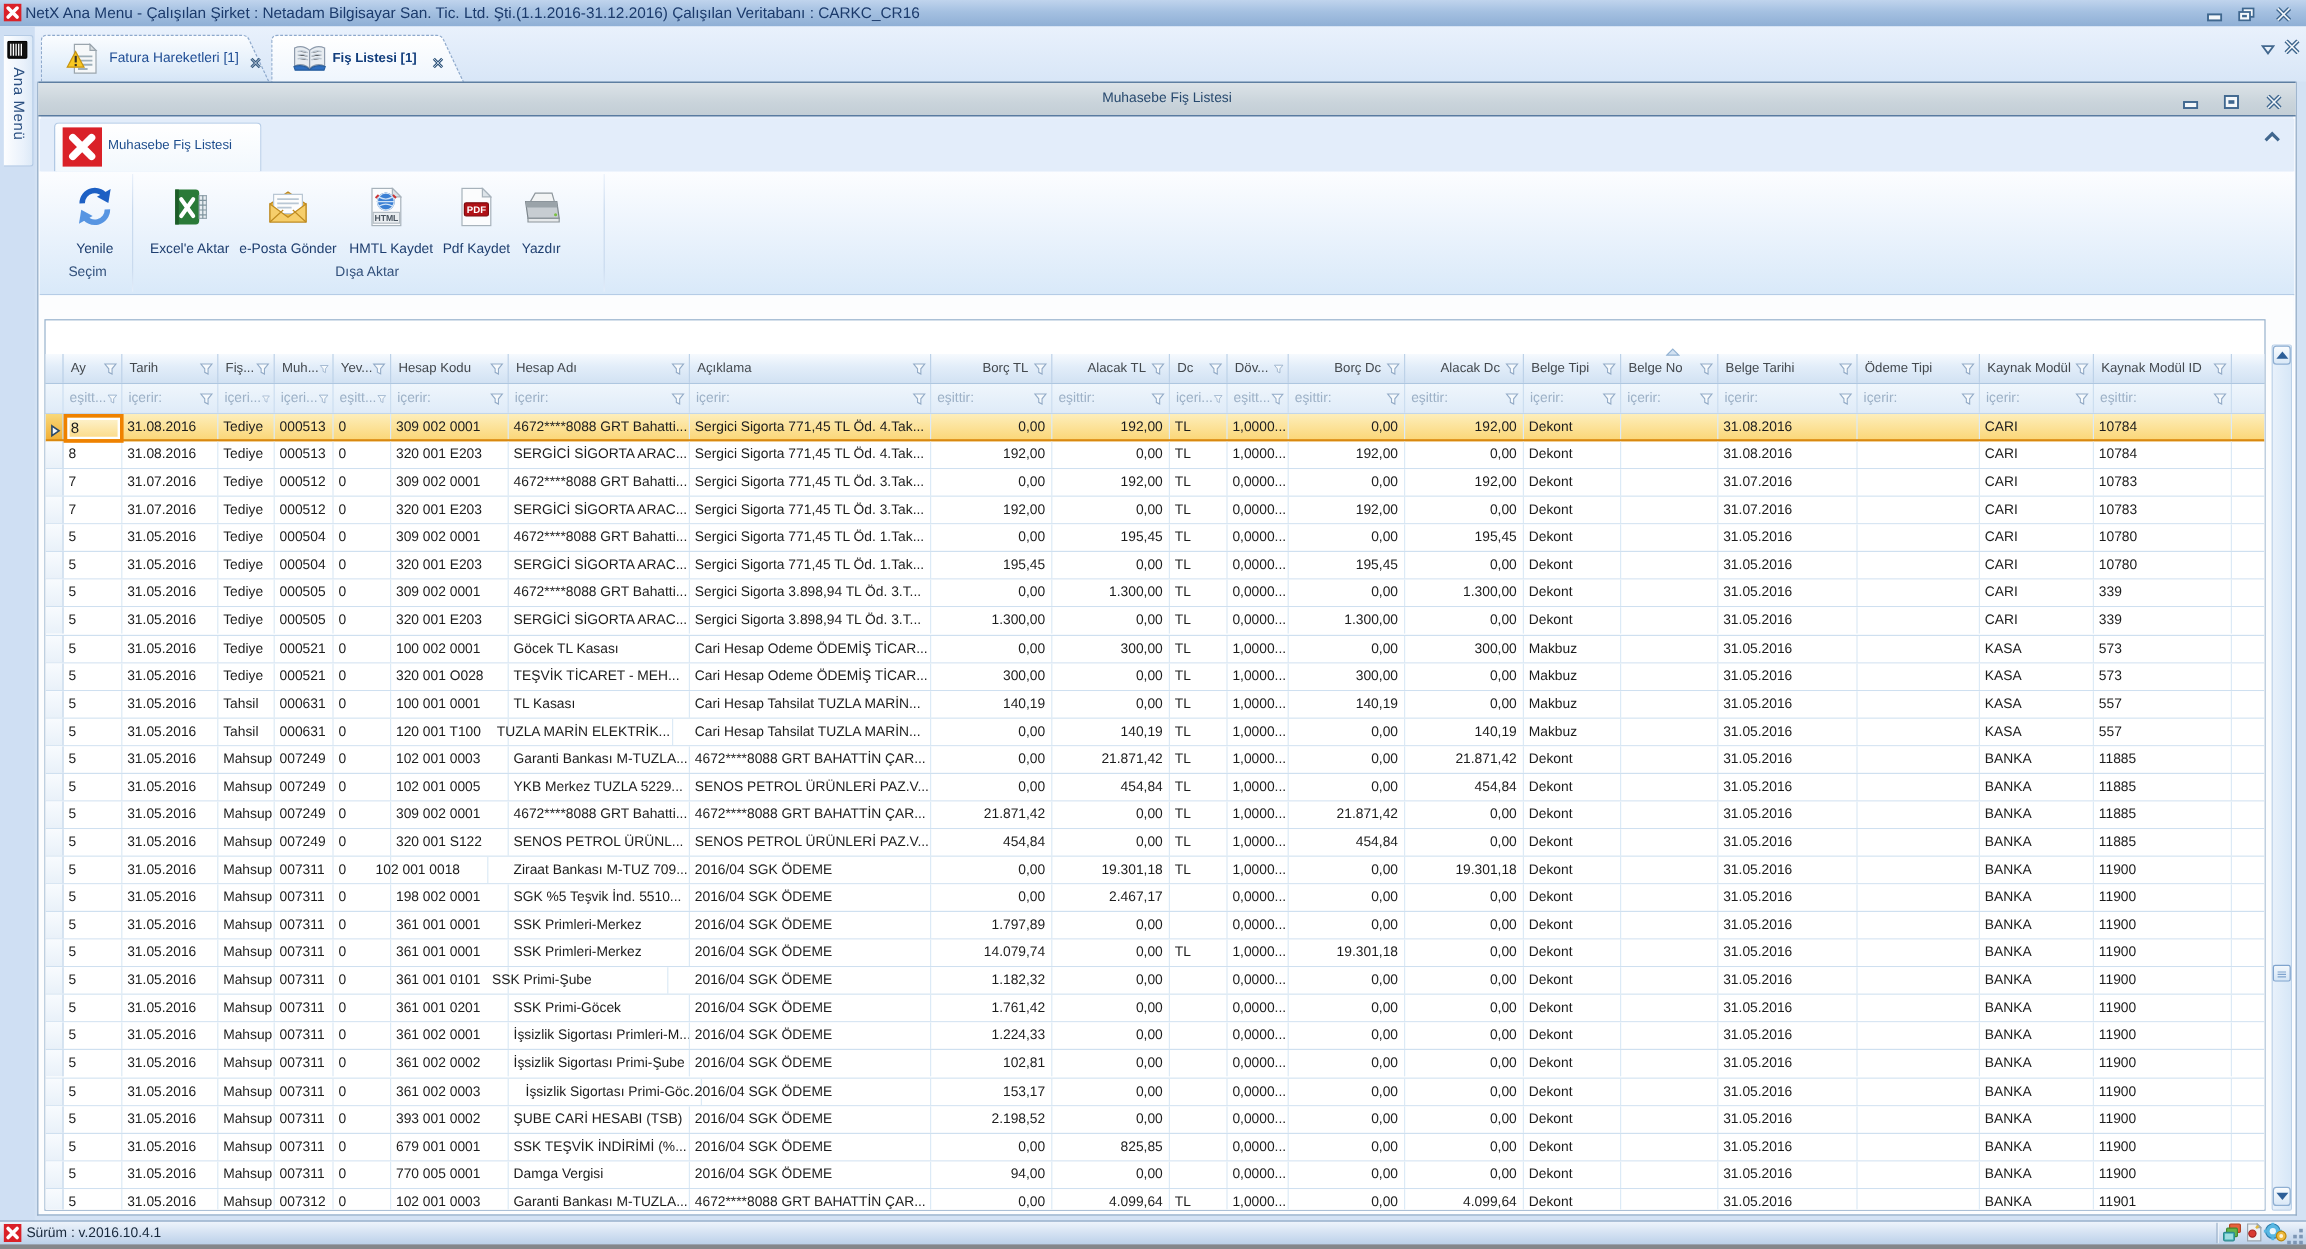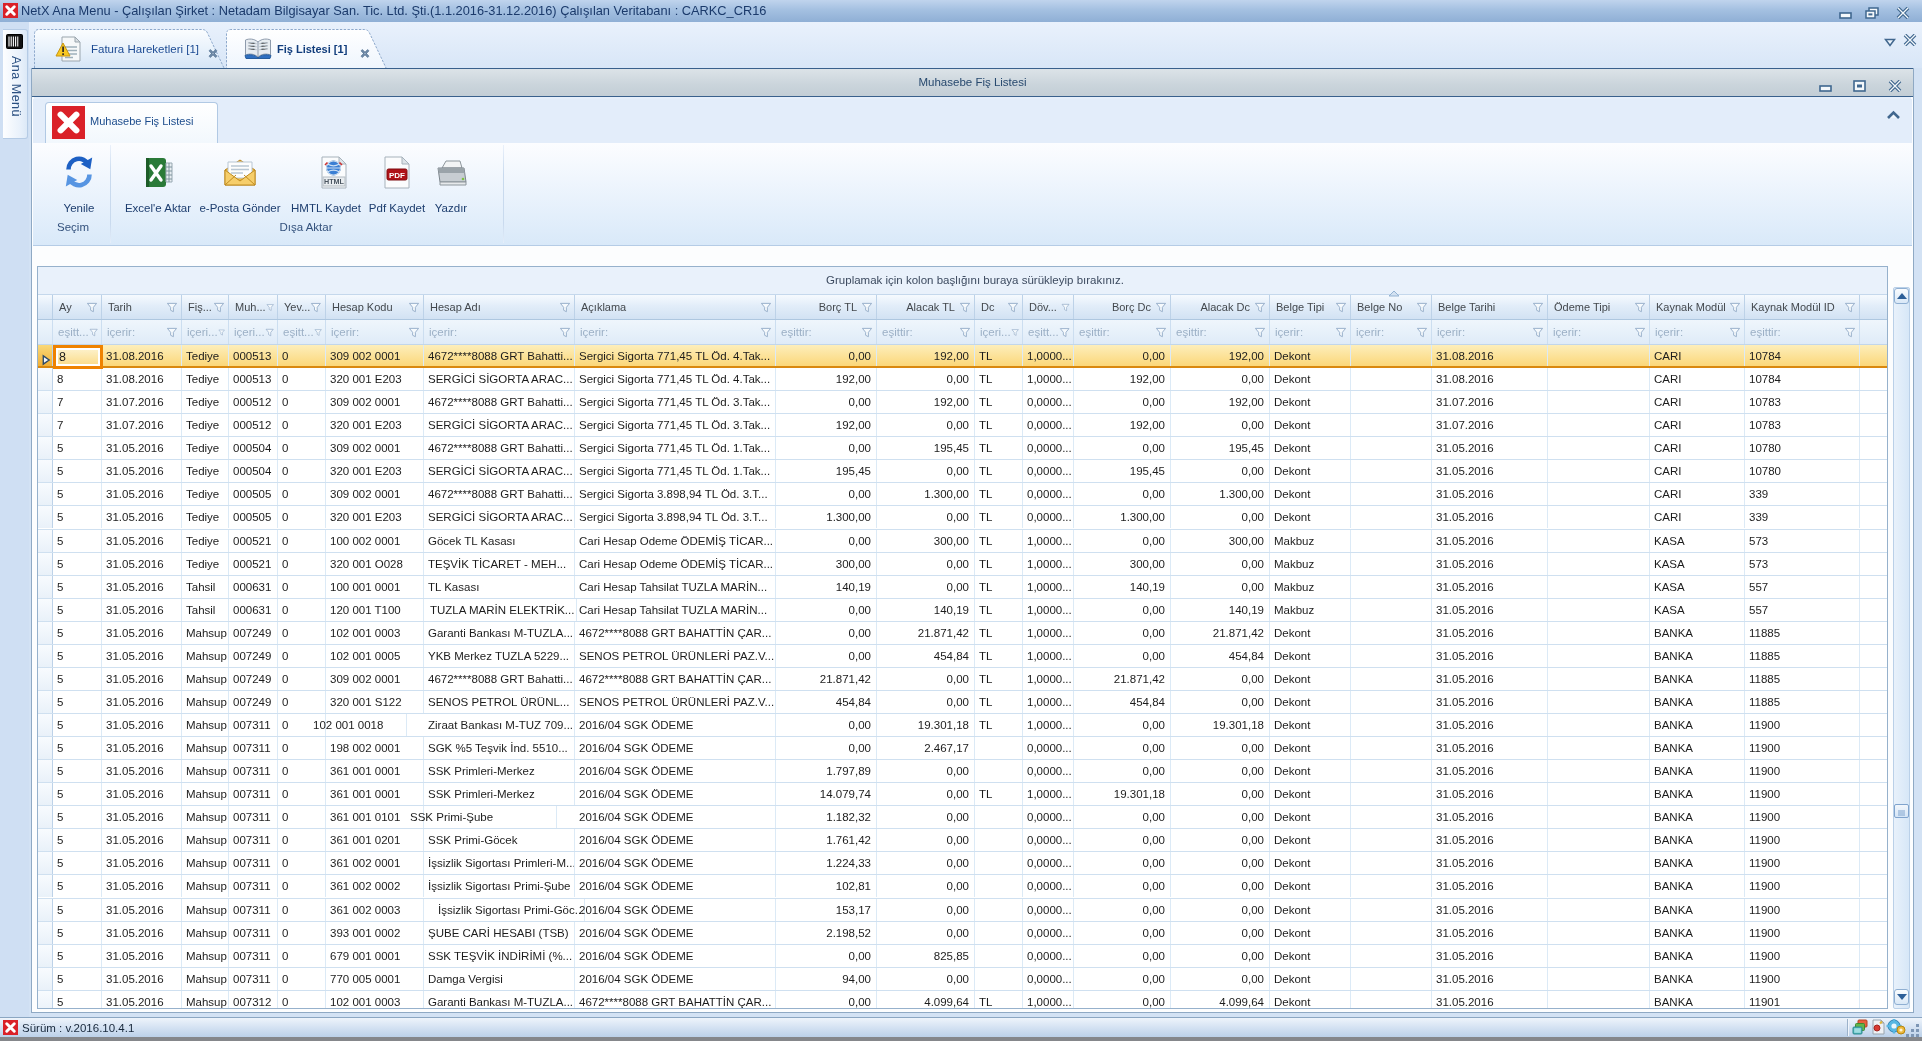--- a/index.html
+++ b/index.html
@@ -185,21 +185,21 @@
 </svg></div>
 <div class="abs rlabel" style="left:78px;top:202px;width:160px">Excel'e Aktar</div>
 <div class="abs" style="left:222px;top:158px"><svg width="36" height="30" viewBox="0 0 36 30">
 <path d="M3 12 L18 2 L33 12 V27 H3 Z" fill="#eeb93f" stroke="#b9831c"></path>
 <path d="M6 4 h24 v16 h-24 z" fill="#fdfdfd" stroke="#b9c7d4"></path>
 <path d="M9 8 h18 M9 11.5 h18 M9 15 h12" stroke="#b9c7d4" stroke-width="1.4"></path>
 <path d="M3 12 L18 23 L33 12 V27 H3 Z" fill="#f6ce6b" stroke="#c08c20"></path>
 <path d="M3 27 L14 17 M33 27 L22 17" stroke="#c08c20"></path>
 </svg></div>
 <div class="abs rlabel" style="left:160px;top:202px;width:160px">e-Posta Gönder</div>
-<div class="abs" style="left:320px;top:156px"><svg width="28" height="33" viewBox="0 0 28 33">
+<div class="abs" style="left:308px;top:156px"><svg width="28" height="33" viewBox="0 0 28 33">
 <path d="M2 1 h17 l7 7 v24 h-24 z" fill="#fbfcfd" stroke="#a7b2bb"></path>
 <path d="M19 1 l7 7 h-7 z" fill="#dde4e9" stroke="#a7b2bb"></path>
 <circle cx="13.5" cy="12" r="7" fill="#3a7fd4" stroke="#1d5cab"></circle>
 <path d="M13.5 5 a7 7 0 0 0 0 14 M13.5 5 a7 7 0 0 1 0 14 M6.5 12 h14 M8 8.3 c3.5 2 7.5 2 11 0 M8 15.7 c3.5-2 7.5-2 11 0" fill="none" stroke="#cfe2f6" stroke-width="1.1"></path>
 <path d="M7.5 6.5 L5 9 M19.5 6.5 L22 9" stroke="#c33" stroke-width="1.6"></path>
 <rect x="3" y="21" width="22" height="9" fill="#e9edf0" stroke="#b3bcc3"></rect>
 <text x="14" y="28.3" font-family="Liberation Sans,sans-serif" font-size="7.2" font-weight="bold" fill="#4a5560" text-anchor="middle">HTML</text>
 </svg></div>
 <div class="abs rlabel" style="left:246px;top:202px;width:160px">HMTL Kaydet</div>
 <div class="abs" style="left:383px;top:156px"><svg width="28" height="33" viewBox="0 0 28 33">
@@ -214,21 +214,20 @@
 <path d="M4 10 H30 L32 24 H6 Z" fill="#c7cdd2" stroke="#7c858c"></path>
 <path d="M4 10 H30 L30.7 15 H4.8 Z" fill="#9aa3a9"></path>
 <path d="M6 24 H32 V27 H6 Z" fill="#e6e9eb" stroke="#8d969c"></path>
 <circle cx="29" cy="21" r="1.3" fill="#7bc043"></circle>
 </svg></div>
 <div class="abs rlabel" style="left:371px;top:202px;width:160px">Yazdır</div>
 <div class="abs rgroup" style="left:13px;top:221px;width:120px">Seçim</div>
 <div class="abs rgroup" style="left:226px;top:221px;width:160px">Dışa Aktar</div>
 <div class="abs" style="left:33px;top:246px;width:1878px;height:765px;background:#fcfdfe"></div>
 <div class="abs" id="gridwrap">
-<div class="abs" id="groupbar">Gruplamak için kolon başlığını buraya sürükleyip bırakınız.</div>
 <div class="abs" id="hdr">
 <div class="hc" style="left:0px;width:15px;border-right:1px solid #b9cfe6"></div>
 <div class="hc" style="left:15px;width:49px">
         <span>Ay</span>
         <span class="sp"></span>
         <svg width="12" height="11" viewBox="0 0 13 12" style="opacity:1.0">
           <path d="M1.5 1.5 H11.5 L8 5.8 V10.6 L5 9 V5.8 Z" fill="#f6fafd" stroke="#93abc7" stroke-width="1"></path>
         </svg>
       </div>
 <div class="hc" style="left:64px;width:80px">
@@ -772,21 +771,21 @@
 <div class="cell" style="left:1707px;width:115px">557</div>
 </div>
 <div class="row">
 <div class="cell ind" style="left:0px;width:15px"></div>
 <div class="cell" style="left:15px;width:49px">5</div>
 <div class="cell" style="left:64px;width:80px">31.05.2016</div>
 <div class="cell" style="left:144px;width:47px">Tahsil</div>
 <div class="cell" style="left:191px;width:49px">000631</div>
 <div class="cell" style="left:240px;width:48px">0</div>
 <div class="cell" style="left:288px;width:98px">120 001 T100</div>
-<div class="cell" style="left:388px;width:151px">TUZLA  MARİN  ELEKTRİK...</div>
+<div class="cell" style="left:372px;width:151px">TUZLA  MARİN  ELEKTRİK...</div>
 <div class="cell" style="left:537px;width:201px">Cari Hesap Tahsilat TUZLA MARİN...</div>
 <div class="cell cr" style="left:738px;width:101px">0,00</div>
 <div class="cell cr" style="left:839px;width:98px">140,19</div>
 <div class="cell" style="left:937px;width:48px">TL</div>
 <div class="cell cr" style="left:985px;width:51px">1,0000...</div>
 <div class="cell cr" style="left:1036px;width:97px">0,00</div>
 <div class="cell cr" style="left:1133px;width:99px">140,19</div>
 <div class="cell" style="left:1232px;width:81px">Makbuz</div>
 <div class="cell" style="left:1313px;width:81px"></div>
 <div class="cell" style="left:1394px;width:116px">31.05.2016</div>

